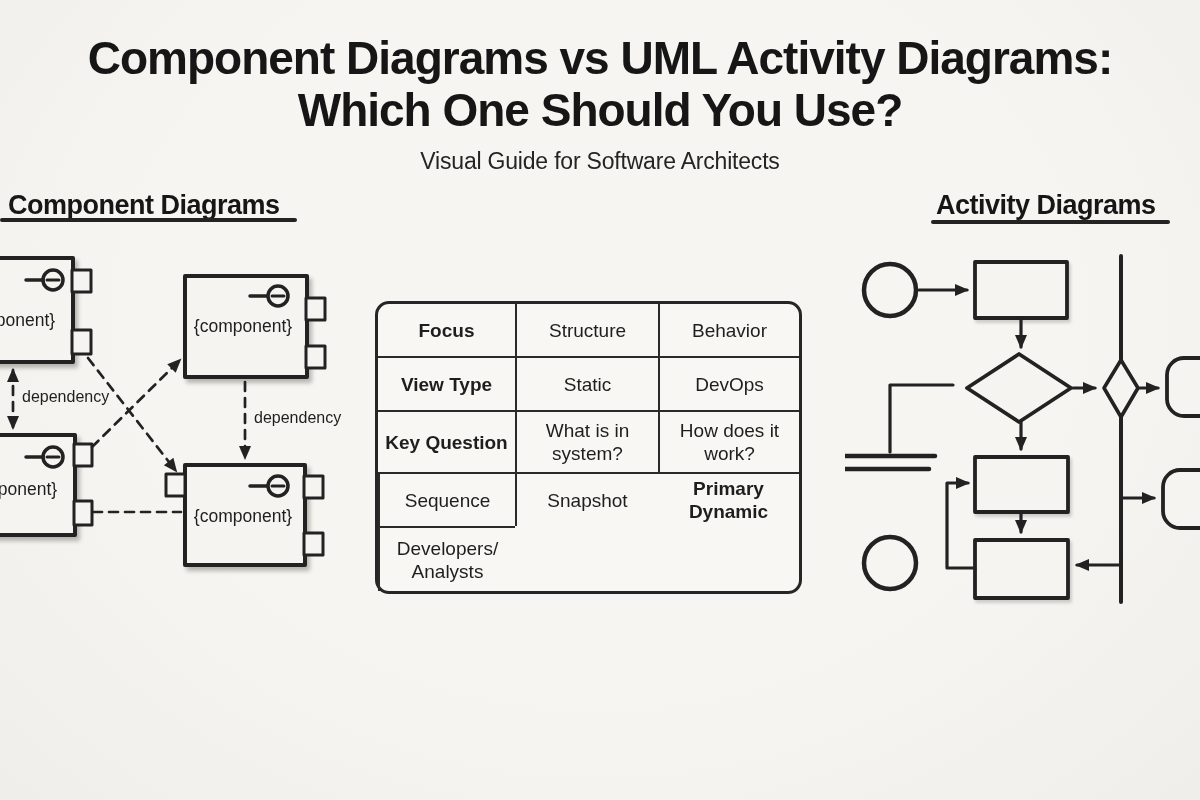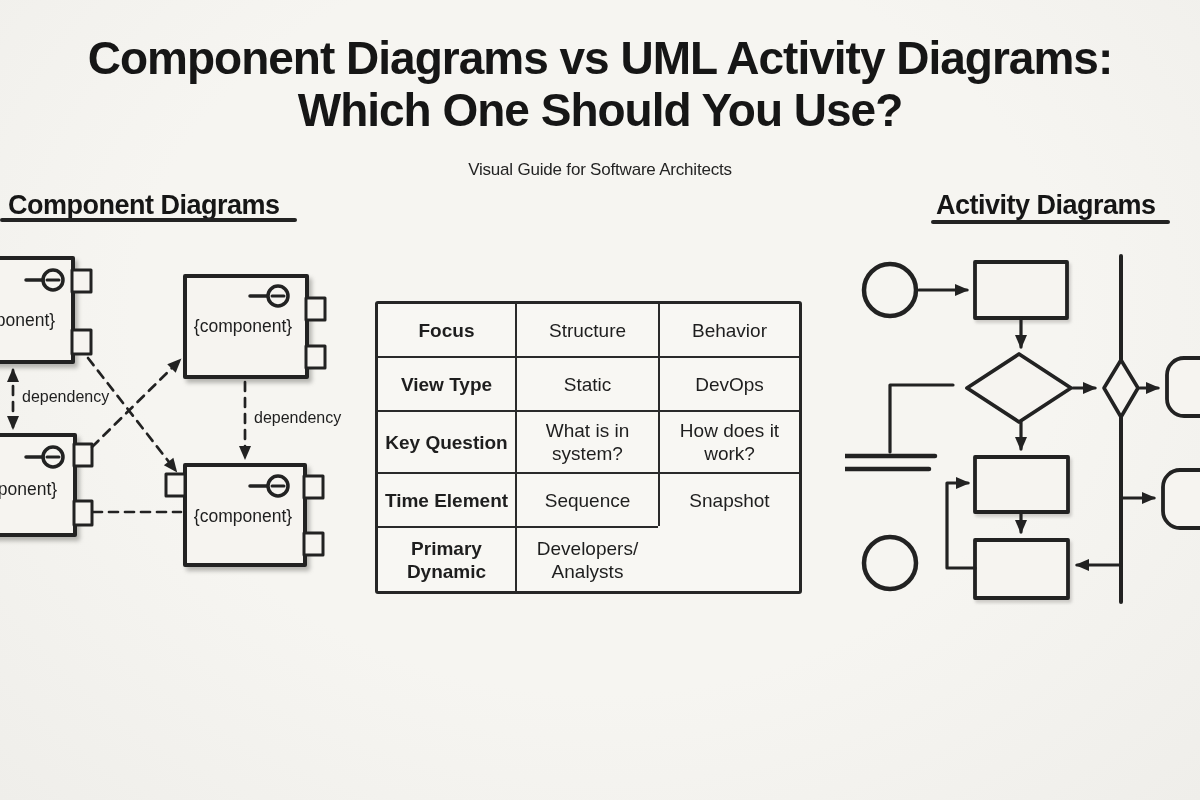--- a/index.html
+++ b/index.html
@@ -11,28 +11,28 @@
   .abs{position:absolute;}
   svg{display:block;overflow:hidden;}
   svg text{font-family:"Liberation Sans", sans-serif;fill:#1e1e1e;}
   .ink{stroke:#222;fill:none;stroke-linecap:round;stroke-linejoin:round;}
   .fillbg{fill:#f6f4f0;}
   .shadowed{filter:drop-shadow(3px 4px 2px rgba(80,78,74,0.38));}
   .softshadow{filter:drop-shadow(2px 3px 1.5px rgba(90,88,84,0.25));}
 
   .header{position:absolute;left:0;top:32px;width:1200px;text-align:center;}
   .title{font-size:46px;line-height:52px;font-weight:700;letter-spacing:-1px;color:#161616;}
-  .subtitle{margin-top:24px;font-size:17px;letter-spacing:-0.2px;color:#242424;}
+  .subtitle{margin-top:12px;font-size:23px;letter-spacing:-0.2px;color:#242424;}
 
   .sec-heading{position:absolute;font-size:27px;font-weight:700;letter-spacing:-0.5px;color:#161616;white-space:nowrap;}
   .underbar{position:absolute;height:3.5px;background:#232323;border-radius:2px;}
 
   .ctable{
     position:absolute;left:375px;top:301px;width:427px;box-sizing:border-box;
-    border:3px solid #262626;border-radius:3px;
+    border:3px solid #262626;border-radius:14px;
     display:grid;grid-template-columns:137px 143px 1fr;
     grid-template-rows:52px 54px 62px 54px 65px;
     background:rgba(251,250,247,0.45);
   }
   .tcell{
     border-top:2.5px solid #2a2a2a;border-left:2.5px solid #2a2a2a;
     display:flex;align-items:center;justify-content:center;text-align:center;
     white-space:pre-line;font-size:19px;line-height:23px;padding:2px 5px;box-sizing:border-box;
   }
   .tcell.r0{border-top:none;}
@@ -131,21 +131,20 @@
     <div class="tcell c0">View Type</div>
     <div class="tcell">Static</div>
     <div class="tcell">DevOps</div>
 
     <div class="tcell c0">Key Question</div>
     <div class="tcell">What is in
 system?</div>
     <div class="tcell">How does it
 work?</div>
 
-    <div class="tcell c0">Time Element</div>
     <div class="tcell">Sequence</div>
     <div class="tcell">Snapshot</div>
 
     <div class="tcell c0">Primary
 Dynamic</div>
     <div class="tcell">Developers/
 Analysts</div>
   </div>
 
   <svg class="abs" style="left:845px;top:230px" width="355" height="400" viewBox="0 0 355 400">

